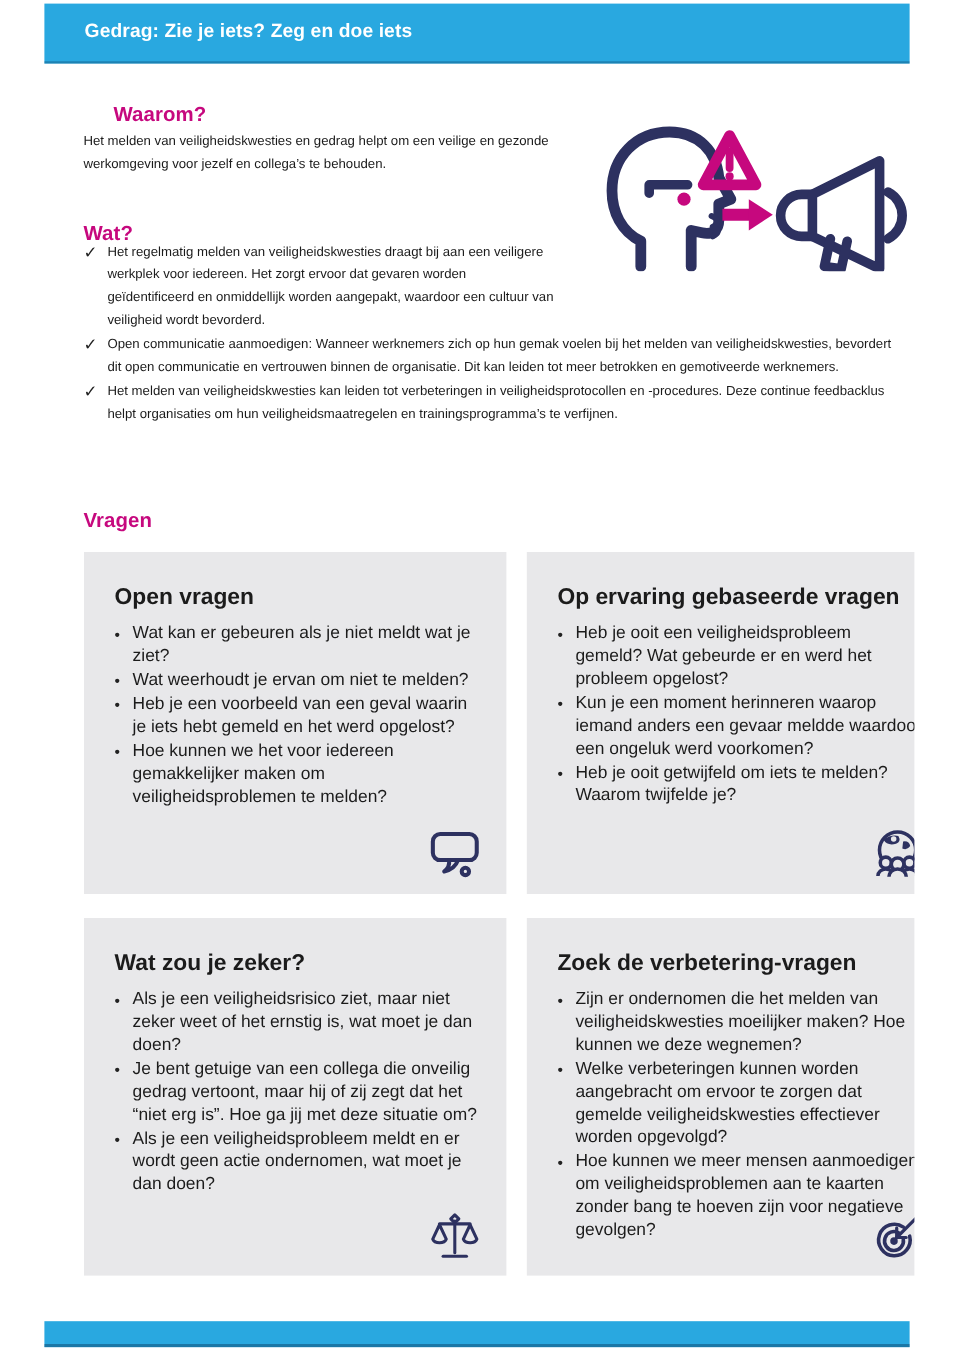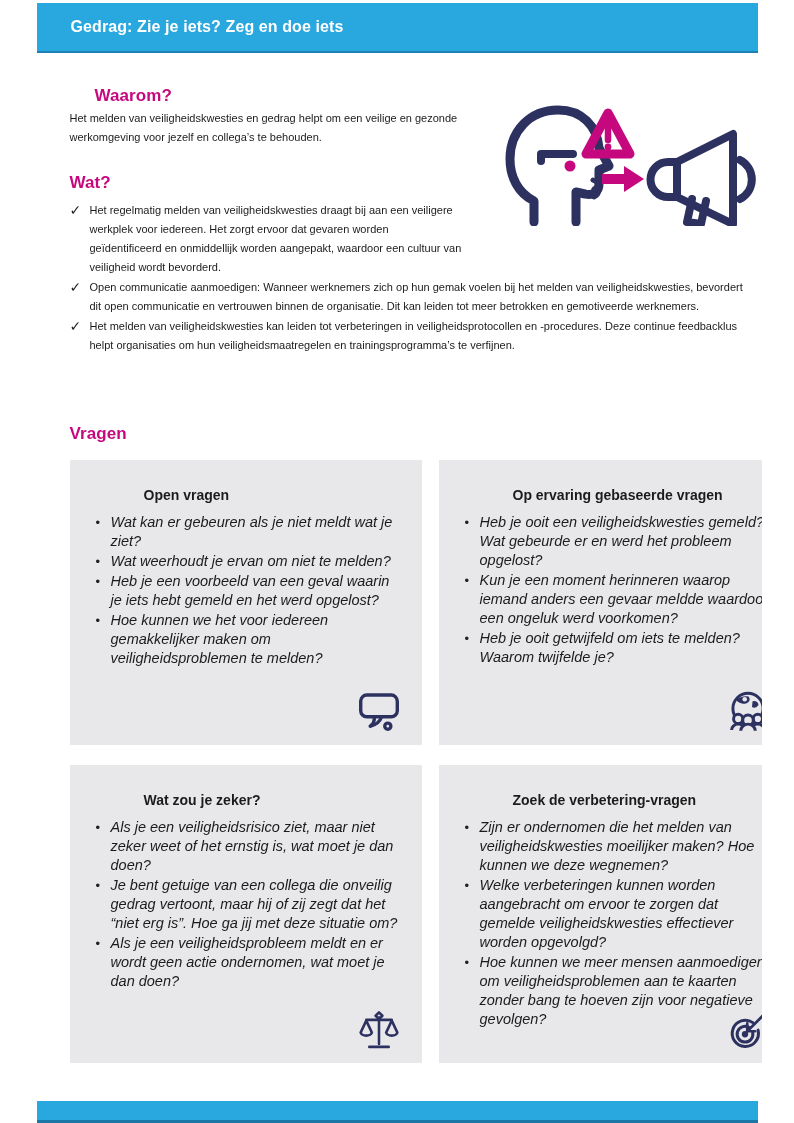--- a/index.html
+++ b/index.html
@@ -45,43 +45,43 @@
   .icon-cluster{ position:absolute; left:472px; top:100px; color:var(--navy); }
   .cards{
     position:absolute; left:37px; top:460px;
     display:grid; grid-template-columns:352px 352px;
     grid-template-rows:285px 298px; column-gap:17px; row-gap:20px;
   }
   .card{
     background:var(--card-bg); position:relative;
     padding:27px 22px 0 26px;
   }
-  .card-title{ font-size:14px; font-weight:bold; margin-bottom:10px;margin-left:48px; }
+  .card-title{ font-size:19px; font-weight:bold; margin-bottom:10px; }
   .q-list{ list-style:none; }
   .q-item{ display:flex; font-size:14.5px; line-height:19px; margin-bottom:1px; }
   .q-bullet{ flex:0 0 15px; width:15px; font-size:13px; line-height:19px; color:#222; }
-  .q-text{ flex:1;font-style:italic; }
+  .q-text{ flex:1; }
   .card-icon{
     position:absolute; right:22px; bottom:13px; color:var(--navy);
   }
   svg{ display:block; }
 </style>
 </head>
 <body>
 
 <div class="page">
 
   <div class="topbar">
     <div class="title">Gedrag: Zie je iets? Zeg en doe iets</div>
   </div>
 
   <div class="h-magenta" style="top:86px;margin-left:25px;">Waarom?</div>
   <div class="waarom-body">Het melden van veiligheidskwesties en gedrag helpt om een veilige en gezonde werkomgeving voor jezelf en collega’s te behouden.</div>
 
-  <div class="h-magenta" style="top:173px;">Wat?</div>
+  <div class="h-magenta" style="top:185px;">Wat?</div>
 
   <div class="wat-list">
     <div class="check-item narrow">
       <span class="check-glyph">✓</span>
       <div class="check-text">Het regelmatig melden van veiligheidskwesties draagt bij aan een veiligere werkplek voor iedereen. Het zorgt ervoor dat gevaren worden geïdentificeerd en onmiddellijk worden aangepakt, waardoor een cultuur van veiligheid wordt bevorderd.</div>
     </div>
     <div class="check-item wide">
       <span class="check-glyph">✓</span>
       <div class="check-text">Open communicatie aanmoedigen: Wanneer werknemers zich op hun gemak voelen bij het melden van veiligheidskwesties, bevordert dit open communicatie en vertrouwen binnen de organisatie. Dit kan leiden tot meer betrokken en gemotiveerde werknemers.</div>
     </div>
@@ -152,21 +152,21 @@
           <circle cx="44" cy="50" r="4.5"></circle>
         </svg>
       </div>
     </div>
 
     <div class="card">
       <div class="card-title">Op ervaring gebaseerde vragen</div>
       <ul class="q-list">
         <li class="q-item">
             <span class="q-bullet">•</span>
-            <span class="q-text">Heb je ooit een veiligheidskwesties gemeld? Wat gebeurde er en werd het probleem opgelost?</span>
+            <span class="q-text">Heb je ooit een veiligheidsprobleem gemeld? Wat gebeurde er en werd het probleem opgelost?</span>
           </li>
         <li class="q-item">
             <span class="q-bullet">•</span>
             <span class="q-text">Kun je een moment herinneren waarop iemand anders een gevaar meldde waardoor een ongeluk werd voorkomen?</span>
           </li>
         <li class="q-item">
             <span class="q-bullet">•</span>
             <span class="q-text">Heb je ooit getwijfeld om iets te melden? Waarom twijfelde je?</span>
           </li>
       </ul>

